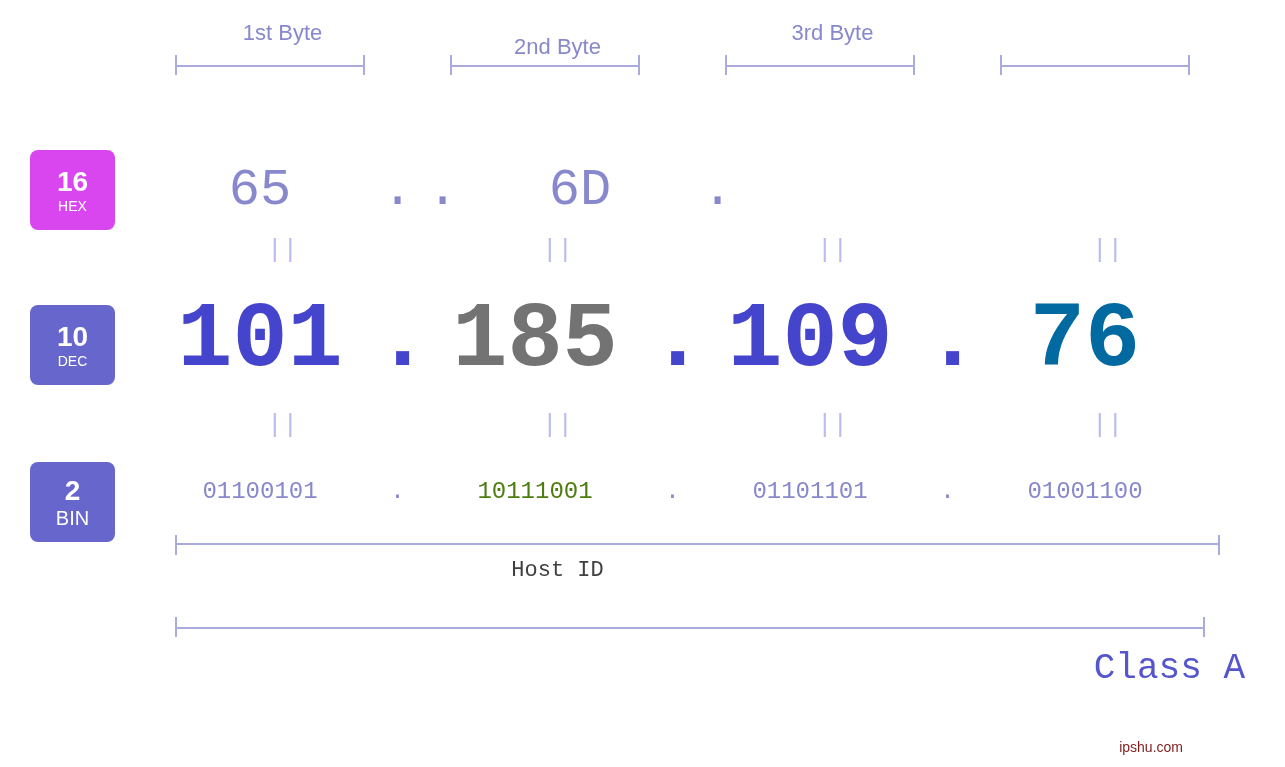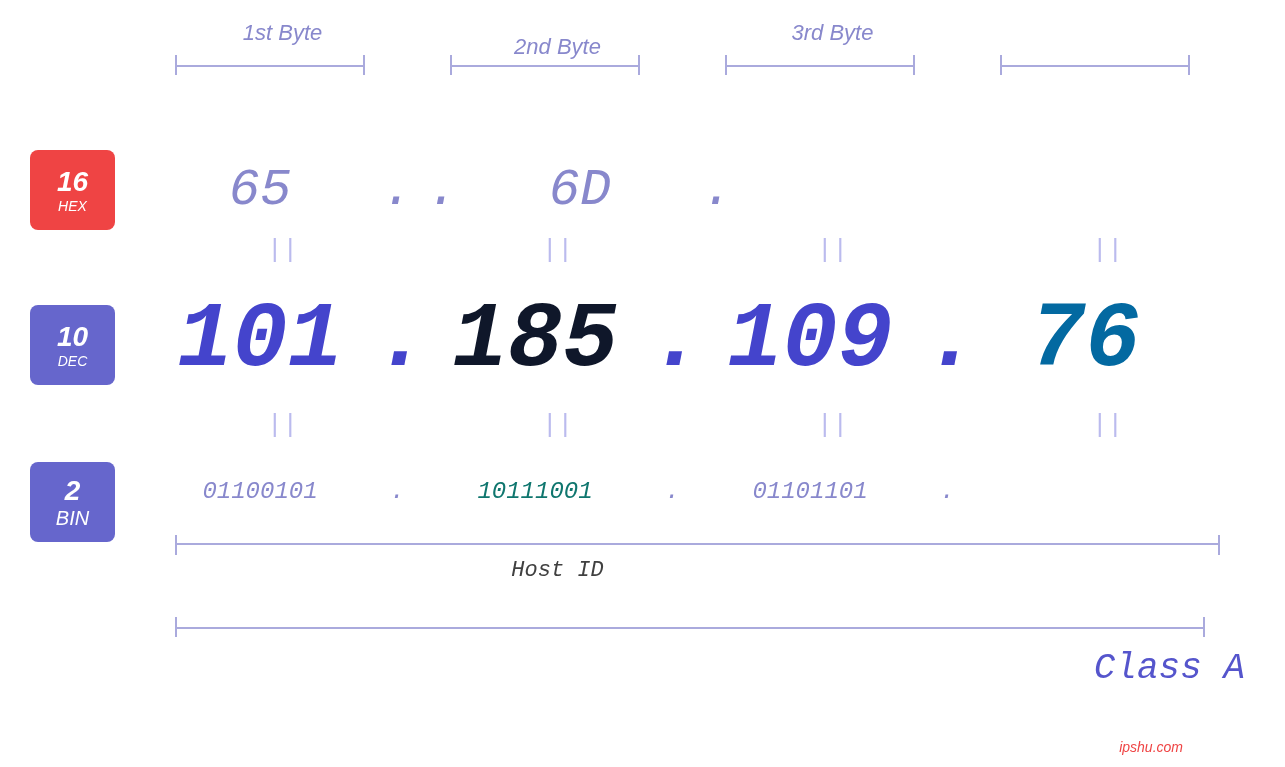--- a/index.html
+++ b/index.html
@@ -12,21 +12,20 @@
       overflow: hidden;
       position: relative;
     }
 
     
     .layout {
       width: 1203px;
       height: 767px;
       position: relative;
       background: white;
-      font-style: italic;
     }
   </style>
 </head>
 <body>
 
 <div class="layout">
 
   <div style="position:absolute; top:20px; left:145px; display:flex;">
     <div style="width:275px; text-align:center;">
       <span style="font-size:22px; color:#8888cc; font-family:Arial,sans-serif;">1st Byte</span>
@@ -59,21 +58,21 @@
       <div style="position:absolute; right:55px; top:0; width:2px; height:20px; background:#aaaadd;"></div>
     </div>
 
     <div style="width:275px; height:20px; position:relative;">
       <div style="position:absolute; left:30px; right:55px; top:10px; height:2px; background:#aaaadd;"></div>
       <div style="position:absolute; left:30px; top:0; width:2px; height:20px; background:#aaaadd;"></div>
       <div style="position:absolute; right:55px; top:0; width:2px; height:20px; background:#aaaadd;"></div>
     </div>
   </div>
 
-  <div style="position:absolute; top:150px; left:30px; width:85px; height:80px; border-radius:8px; background:#ef4444; display:flex; flex-direction:column; align-items:center; justify-content:center; color:white;">
+  <div style="position:absolute; top:150px; left:30px; width:85px; height:80px; border-radius:8px; background:#d946ef; display:flex; flex-direction:column; align-items:center; justify-content:center; color:white;">
     <span style="font-size:28px; font-weight:bold; font-family:Arial,sans-serif;">16</span>
     <span style="font-size:14px; font-family:Arial,sans-serif;">HEX</span>
   </div>
 
   <div style="position:absolute; top:155px; left:145px; display:flex; align-items:center; height:70px;">
     <div style="width:230px; text-align:center; font-size:52px; color:#8888cc; font-family:'Courier New',monospace;">65</div>
     <div style="width:45px; text-align:center; font-size:52px; color:#8888cc;">.</div>
     <div style="width:45px; text-align:center; font-size:52px; color:#8888cc;">.</div>
     <div style="width:230px; text-align:center; font-size:52px; color:#8888cc; font-family:'Courier New',monospace;">6D</div>
     <div style="width:45px; text-align:center; font-size:52px; color:#8888cc;">.</div>
@@ -87,21 +86,21 @@
   </div>
 
   <div style="position:absolute; top:305px; left:30px; width:85px; height:80px; border-radius:8px; background:#6666cc; display:flex; flex-direction:column; align-items:center; justify-content:center; color:white;">
     <span style="font-size:28px; font-weight:bold; font-family:Arial,sans-serif;">10</span>
     <span style="font-size:14px; font-family:Arial,sans-serif;">DEC</span>
   </div>
 
   <div style="position:absolute; top:285px; left:145px; display:flex; align-items:center; height:110px;">
     <div style="width:230px; text-align:center; font-size:92px; color:#4444cc; font-family:'Courier New',monospace; font-weight:bold;">101</div>
     <div style="width:45px; text-align:center; font-size:92px; color:#4444cc; font-weight:bold;">.</div>
-    <div style="width:230px; text-align:center; font-size:92px; color:#0f172a; font-family:'Courier New',monospace; font-weight:bold;">185</div>
+    <div style="width:230px; text-align:center; font-size:92px; color:#737373; font-family:'Courier New',monospace; font-weight:bold;">185</div>
     <div style="width:45px; text-align:center; font-size:92px; color:#4444cc; font-weight:bold;">.</div>
     <div style="width:230px; text-align:center; font-size:92px; color:#4444cc; font-family:'Courier New',monospace; font-weight:bold;">109</div>
     <div style="width:45px; text-align:center; font-size:92px; color:#4444cc; font-weight:bold;">.</div>
     <div style="width:230px; text-align:center; font-size:92px; color:#0369a1; font-family:'Courier New',monospace; font-weight:bold;">76</div>
   </div>
 
   <div style="position:absolute; top:405px; left:145px; display:flex; align-items:center; height:40px;">
     <div style="width:275px; text-align:center; font-size:26px; color:#bbbbee; font-family:'Courier New',monospace;">||</div>
     <div style="width:275px; text-align:center; font-size:26px; color:#bbbbee; font-family:'Courier New',monospace;">||</div>
     <div style="width:275px; text-align:center; font-size:26px; color:#bbbbee; font-family:'Courier New',monospace;">||</div>
@@ -109,24 +108,25 @@
   </div>
 
   <div style="position:absolute; top:462px; left:30px; width:85px; height:80px; border-radius:8px; background:#6666cc; display:flex; flex-direction:column; align-items:center; justify-content:center; color:white;">
     <span style="font-size:28px; font-weight:bold; font-family:Arial,sans-serif;">2</span>
     <span style="font-size:20px; font-family:Arial,sans-serif;">BIN</span>
   </div>
 
   <div style="position:absolute; top:456px; left:145px; display:flex; align-items:center; height:70px;">
     <div style="width:230px; text-align:center; font-size:24px; color:#8888cc; font-family:'Courier New',monospace;">01100101</div>
     <div style="width:45px; text-align:center; font-size:24px; color:#8888cc;">.</div>
-    <div style="width:230px; text-align:center; font-size:24px; color:#0f766e; font-family:'Courier New',monospace;">10111001</div>
+    <div style="width:230px; text-align:center; font-size:24px; color:#4d7c0f; font-family:'Courier New',monospace;">10111001</div>
     <div style="width:45px; text-align:center; font-size:24px; color:#8888cc;">.</div>
     <div style="width:230px; text-align:center; font-size:24px; color:#8888cc; font-family:'Courier New',monospace;">01101101</div>
     <div style="width:45px; text-align:center; font-size:24px; color:#8888cc;">.</div>
+    <div style="width:230px; text-align:center; font-size:24px; color:#8888cc; font-family:'Courier New',monospace;">01001100</div>
   </div>
 
   <div style="position:absolute; top:535px; left:145px; display:flex;">
 
     <div style="width:275px; height:20px; position:relative;">
       <div style="position:absolute; left:30px; right:0; bottom:10px; height:2px; background:#aaaadd;"></div>
       <div style="position:absolute; left:30px; bottom:0; width:2px; height:20px; background:#aaaadd;"></div>
     </div>
 
     <div style="width:825px; height:20px; position:relative;">
@@ -148,15 +148,15 @@
   <div style="position:absolute; top:617px; left:145px;">
     <div style="width:1090px; height:20px; position:relative;">
       <div style="position:absolute; left:30px; right:30px; top:10px; height:2px; background:#aaaadd;"></div>
       <div style="position:absolute; left:30px; top:0; width:2px; height:20px; background:#aaaadd;"></div>
       <div style="position:absolute; right:30px; top:0; width:2px; height:20px; background:#aaaadd;"></div>
     </div>
   </div>
 
   <div style="position:absolute; top:648px; left:145px; width:1100px; text-align:right; font-size:36px; color:#5555cc; font-family:'Courier New',monospace;">Class A</div>
 
-  <div style="position:absolute; bottom:12px; right:20px; font-size:14px; color:#ef4444; font-family:Arial,sans-serif;">ipshu.com</div>
+  <div style="position:absolute; bottom:12px; right:20px; font-size:14px; color:#7f1d1d; font-family:Arial,sans-serif;">ipshu.com</div>
 
 </div>
 
 </body></html>

